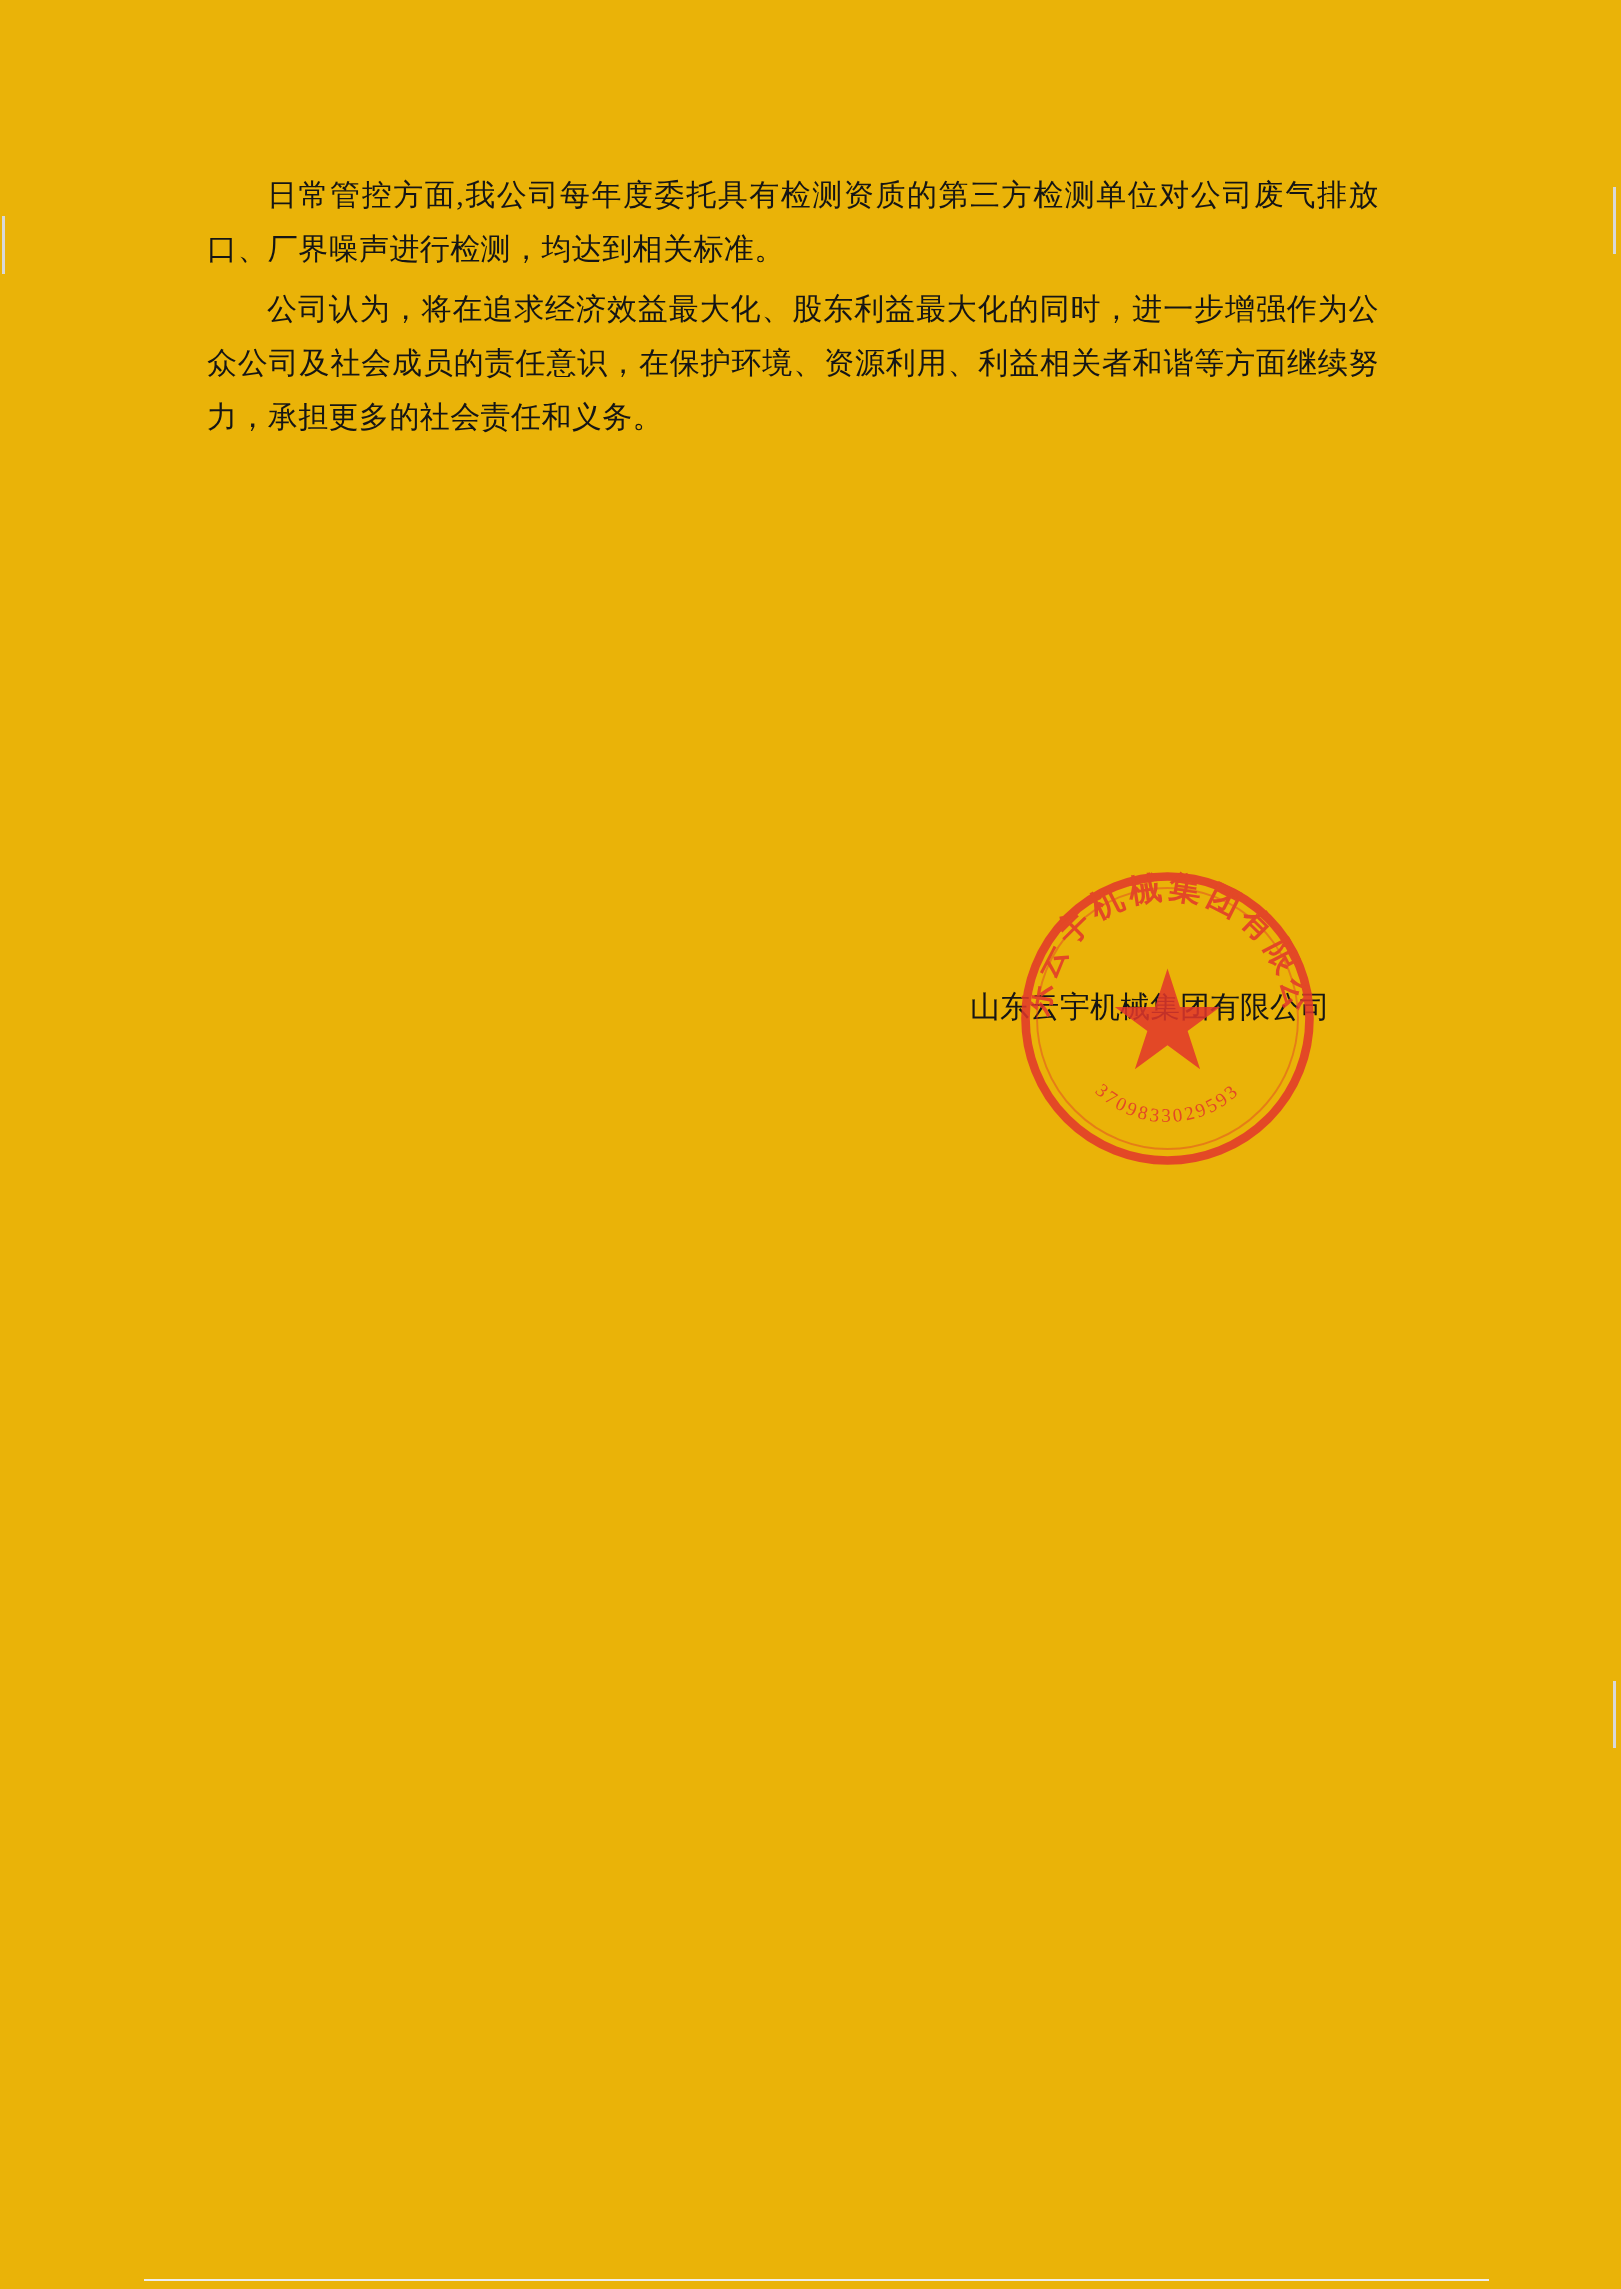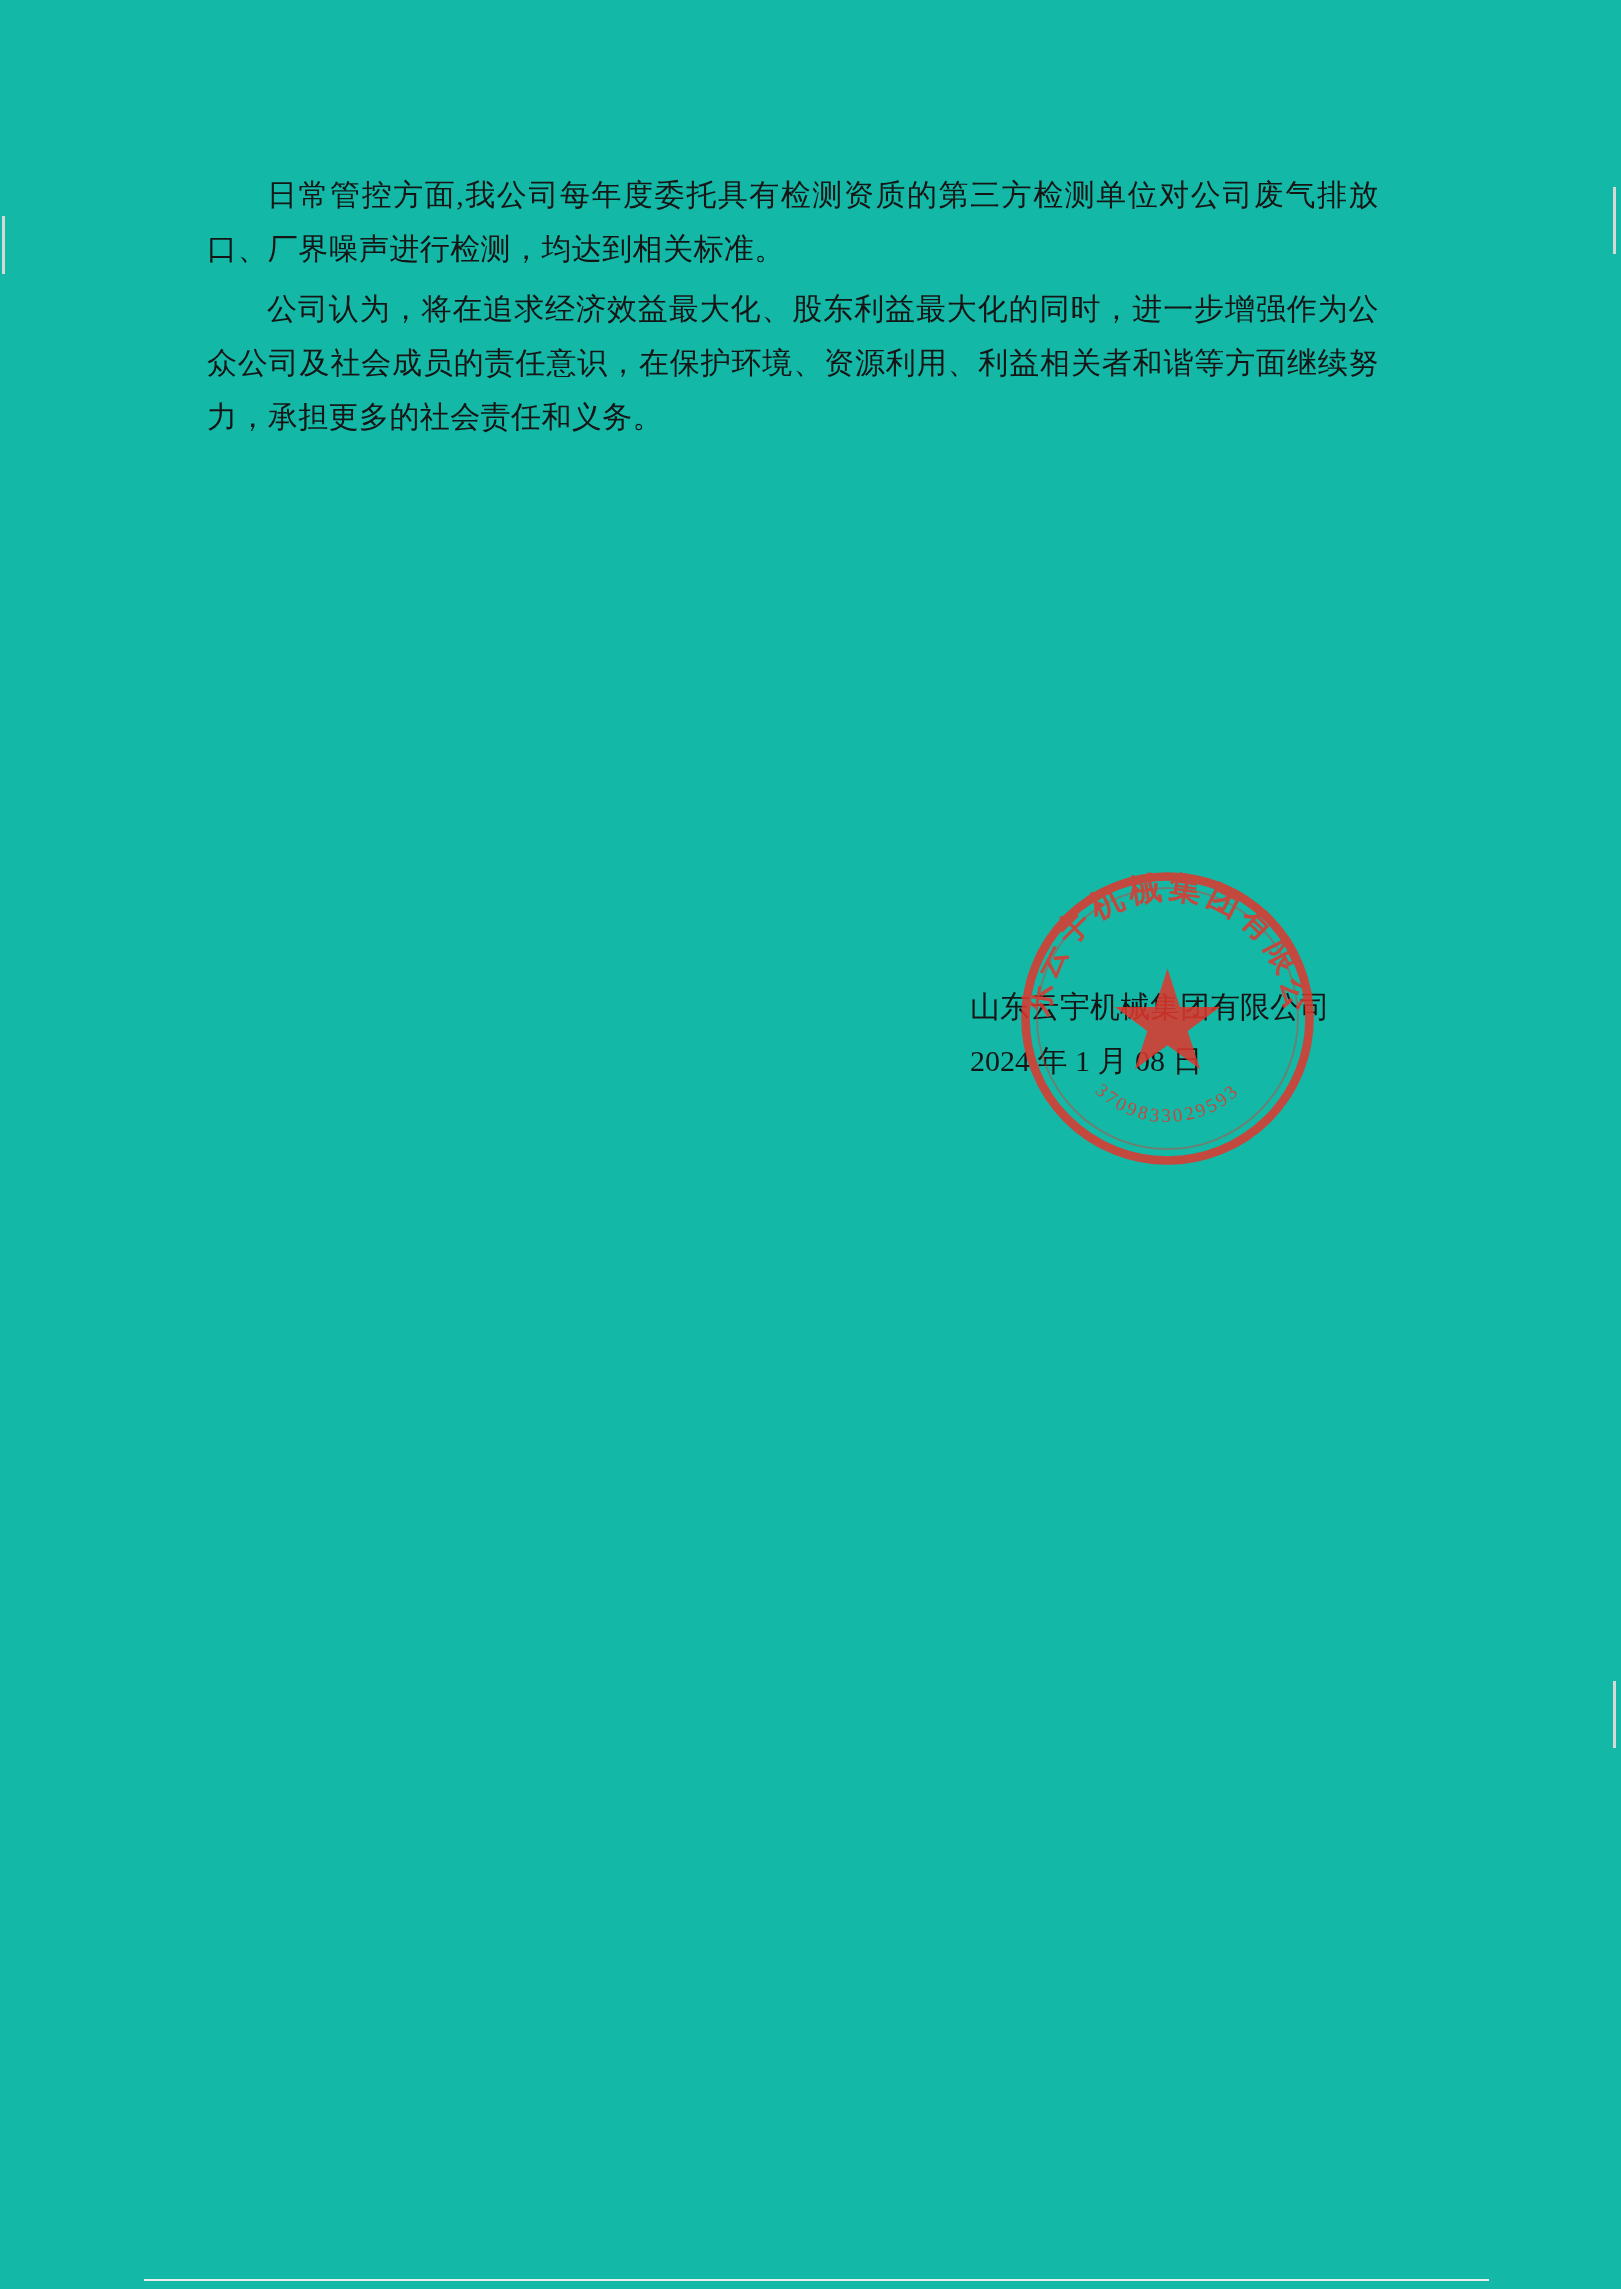--- a/index.html
+++ b/index.html
@@ -12,21 +12,21 @@
     height: 2289px;
     position: relative;
     font-family: "Liberation Serif", "DejaVu Serif", serif;
     color: #111111;
     overflow: hidden;
   }
 
   .page {
     position: absolute;
     inset: 0;
-    background: #14b8a6;
+    background: #eab308;
   }
 
   
   .edge-mark {
     position: absolute;
     background: #d8d8d8;
   }
   .edge-mark.right-top {
     right: 5.8px;
     top: 187px;
@@ -111,21 +111,20 @@
   <div class="edge-mark left-mid"></div>
   <div class="edge-mark bottom"></div>
 
   <div class="content">
     <p class="para">日常管控方面,我公司每年度委托具有检测资质的第三方检测单位对公司废气排放口、厂界噪声进行检测，均达到相关标准。</p>
     <p class="para">公司认为，将在追求经济效益最大化、股东利益最大化的同时，进一步增强作为公众公司及社会成员的责任意识，在保护环境、资源利用、利益相关者和谐等方面继续努力，承担更多的社会责任和义务。</p>
   </div>
 
   <div class="signature">
     <div class="line">山东云宇机械集团有限公司</div>
-    <div class="line">2024 年 1 月 08 日</div>
   </div>
 
   <div class="seal">
     <svg viewBox="0 0 320 320" width="307" height="307" aria-hidden="true">
       <defs>
         <path id="sealArcTop" d="M 35,160 A 125,125 0 0 1 285,160"></path>
         <path id="sealArcBottom" d="M 52,160 A 108,108 0 0 0 268,160"></path>
       </defs>
       <g opacity="0.85">
         <circle cx="160" cy="160" r="148" fill="none" stroke="#e2362c" stroke-width="9"></circle>

